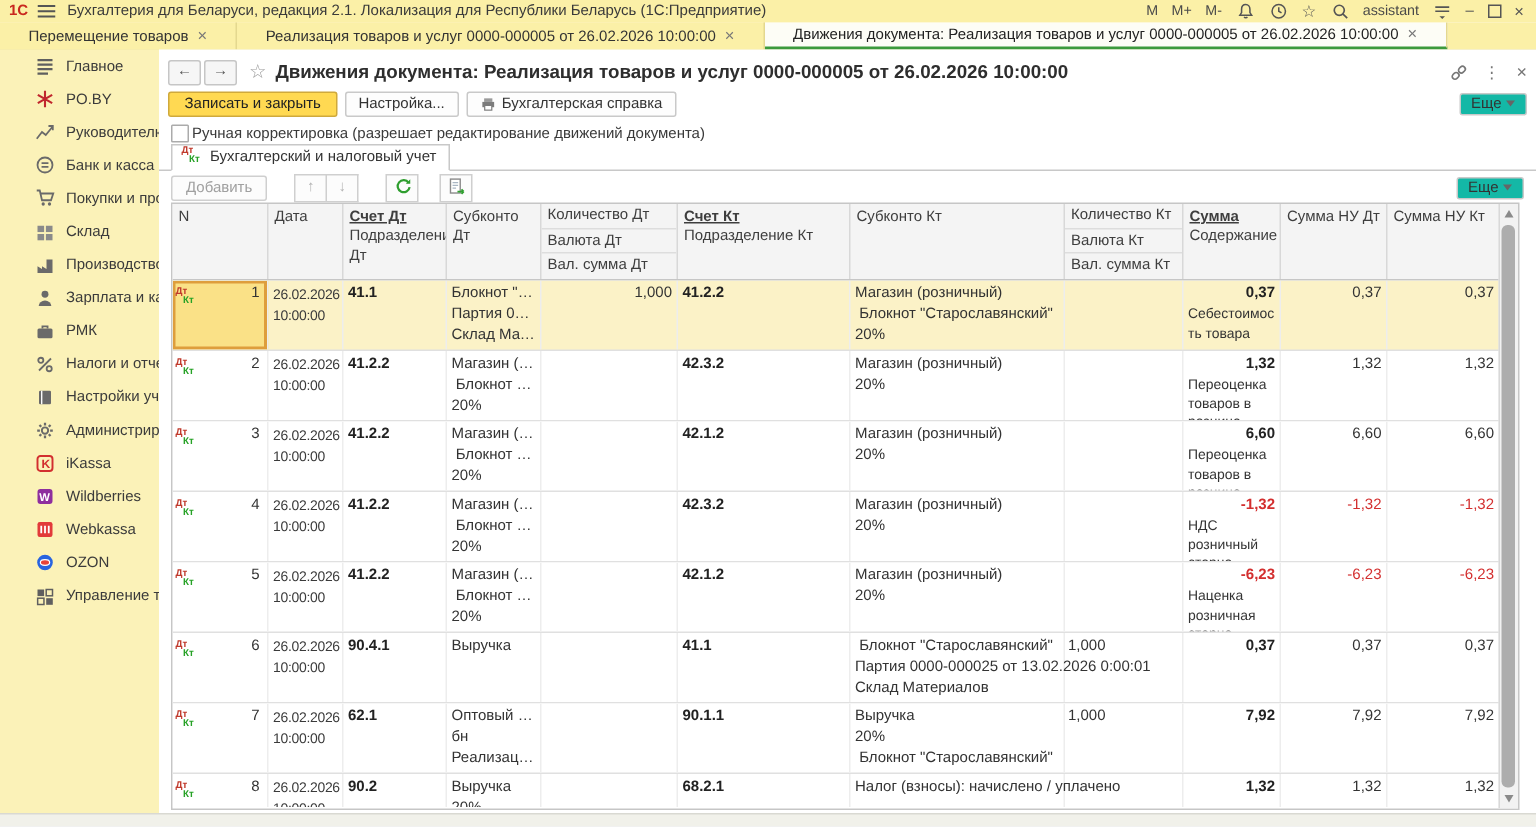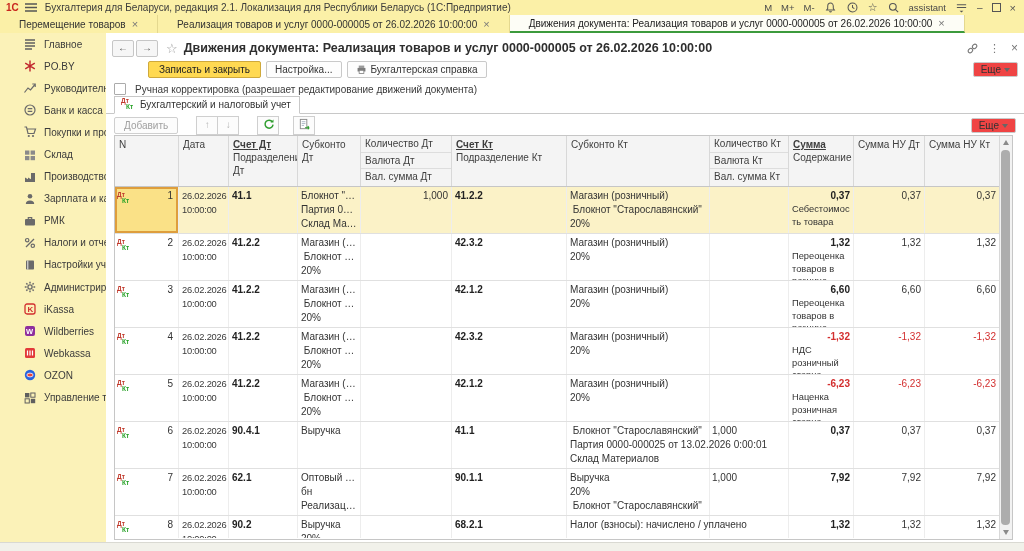--- a/index.html
+++ b/index.html
@@ -33,25 +33,25 @@
 
   .form-header{position:absolute;left:6px;right:6px;top:4px;height:22px;display:flex;align-items:center;}
   .navbtn{width:20px;height:15px;border:1px solid #C6C6C6;border-radius:2px;background:#F6F6F6;font-size:10px;color:#555;text-align:center;line-height:14px;margin-right:2px;}
   .fav-star{color:#9C9C9C;font-size:13px;margin:0 6px 0 6px;}
   .form-title{font-size:12.5px;font-weight:bold;color:#2E2E2E;white-space:nowrap;}
   .fh-right{margin-left:auto;display:flex;align-items:center;gap:10px;color:#777;}
   .dots{font-size:11px;color:#777;letter-spacing:1px;}
   .fh-close{font-size:12px;color:#777;}
 
   .cmdbar{position:absolute;left:6px;right:6px;top:26px;height:21px;display:flex;align-items:center;gap:5px;}
-  .btn-primary{background:#FFD952;border:1px solid #CFA93C;border-radius:2px;padding:2px 10px;font-size:10px;color:#222;margin-left:36px;}
+  .btn-primary{background:#FFD952;border:1px solid #CFA93C;border-radius:2px;padding:2px 10px;font-size:10px;color:#222;}
   .btn{background:#FDFDFD;border:1px solid #C9C9C9;border-radius:2px;padding:2px 8px;font-size:10px;color:#333;display:flex;align-items:center;gap:4px;}
-  .btn-more{margin-left:auto;background:#ef4444;border:1px solid #C9C9C9;border-radius:2px;padding:1px 7px;font-size:10px;color:#333;}
-
-  .checkrow{position:absolute;left:8px;top:49px;height:14px;display:flex;align-items:center;gap:9px;text-align:right;}
+  .btn-more{margin-left:auto;background:#14b8a6;border:1px solid #C9C9C9;border-radius:2px;padding:1px 7px;font-size:10px;color:#333;}
+
+  .checkrow{position:absolute;left:8px;top:49px;height:14px;display:flex;align-items:center;gap:2px;text-align:right;}
   .checkbox{width:10px;height:10px;border:1px solid #ABABAB;background:#FFF;border-radius:1px;}
   .checklabel{font-size:10px;color:#3A3A3A;}
 
   .formtabs{position:absolute;left:0;right:0;top:64px;height:16px;border-bottom:1px solid #C8C8C8;}
   .formtab{position:absolute;left:8px;bottom:-1px;background:#FFF;border:1px solid #C8C8C8;border-bottom:1px solid #FFF;padding:1px 8px 2px 6px;font-size:10px;color:#333;display:flex;align-items:center;gap:4px;}
 
   .toolbar{position:absolute;left:8px;right:8px;top:83px;height:19px;display:flex;align-items:center;gap:6px;}
   .tbtn{height:17px;border:1px solid #CFCFCF;border-radius:2px;background:#FCFCFC;padding:0 9px;font-size:10px;color:#A0A0A0;line-height:15px;}
   .tgroup{display:flex;}
   .tico{width:20px;height:17px;border:1px solid #CFCFCF;background:#FCFCFC;text-align:center;line-height:15px;font-size:10px;color:#B5B5B5;}

